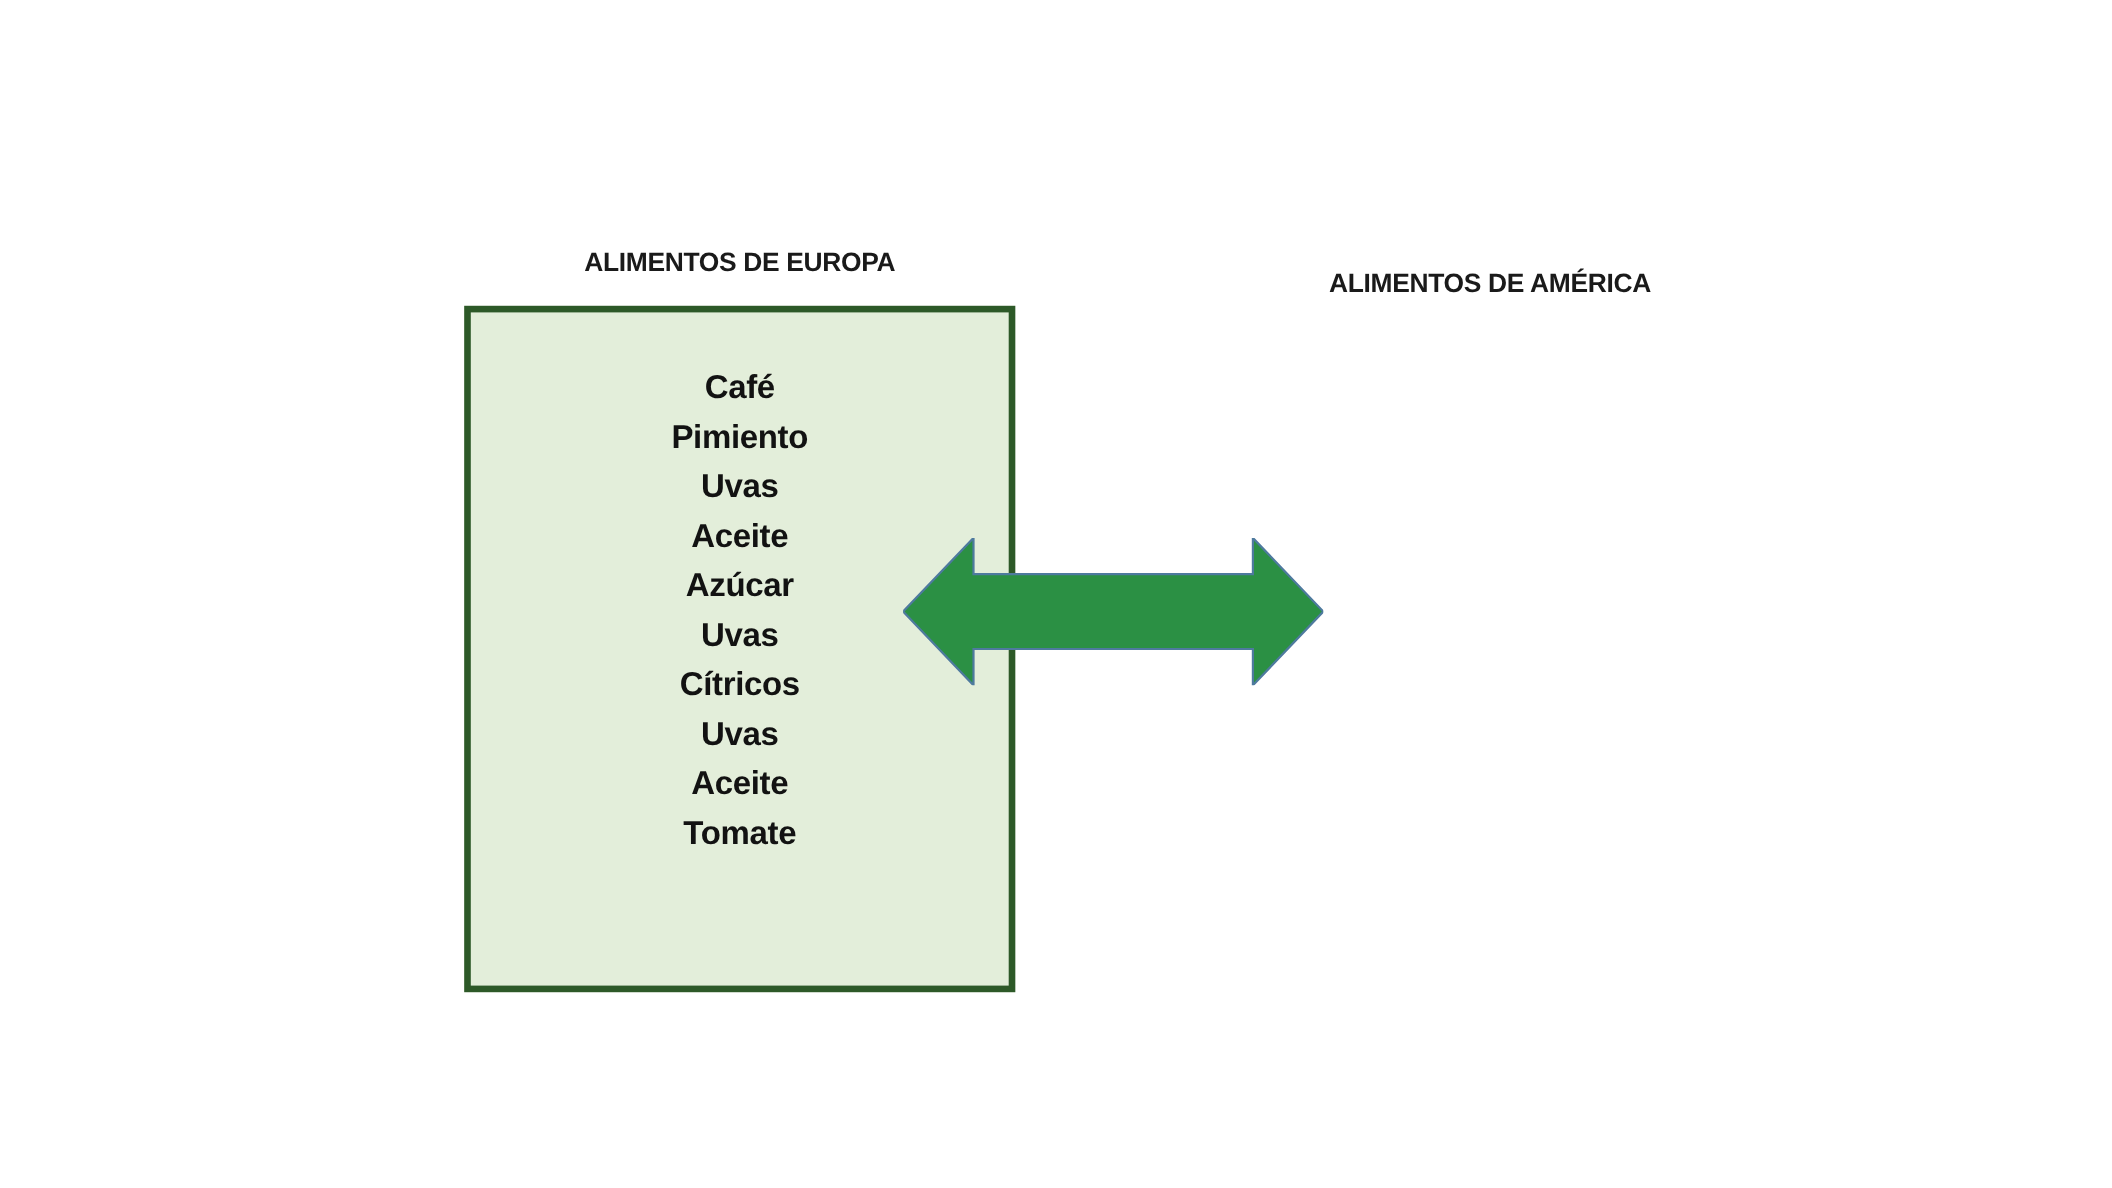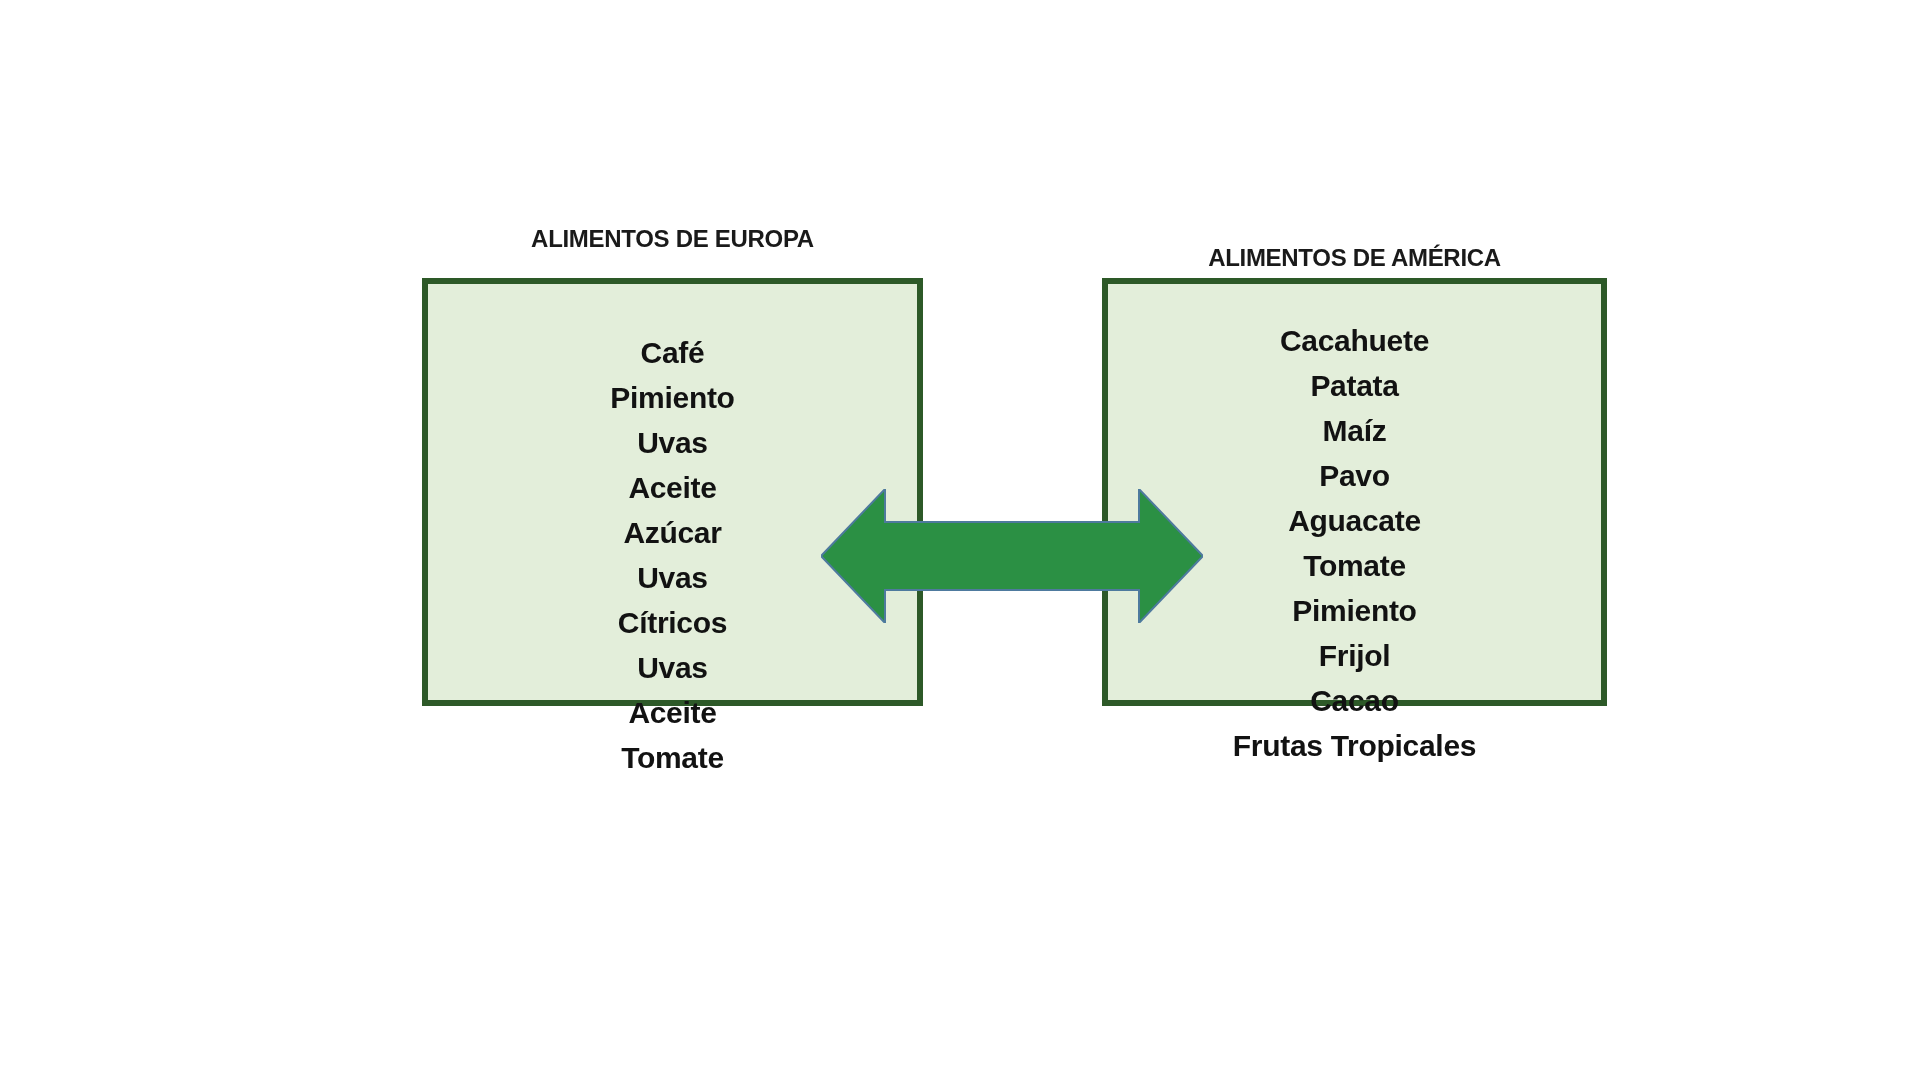--- a/index.html
+++ b/index.html
@@ -26,21 +26,21 @@
     color: #1a1a1a;
     letter-spacing: -0.3px;
     white-space: nowrap;
   }
   .panel-title.left  { left: 422px;  width: 501px; }
   .panel-title.right { left: 1102px; width: 505px; margin-top: 19px; }
 
   .food-box {
     position: absolute;
     top: 278px;
-    height: 428px;
+    height: 624px;
     box-sizing: border-box;
     background: #e3eeda;
     border: 6px solid #2d5928;
   }
   .food-box.left  { left: 422px;  width: 501px; }
   .food-box.right { left: 1102px; width: 505px; }
 
   .food-list {
     display: flex;
     flex-direction: column;
@@ -86,32 +86,18 @@
       <div class="food-item">Aceite</div>
       <div class="food-item">Azúcar</div>
       <div class="food-item">Uvas</div>
       <div class="food-item">Cítricos</div>
       <div class="food-item">Uvas</div>
       <div class="food-item">Aceite</div>
       <div class="food-item">Tomate</div>
     </div>
   </div>
 
-  <div class="food-box right">
-    <div class="food-list">
-      <div class="food-item">Cacahuete</div>
-      <div class="food-item">Patata</div>
-      <div class="food-item">Maíz</div>
-      <div class="food-item">Pavo</div>
-      <div class="food-item">Aguacate</div>
-      <div class="food-item">Tomate</div>
-      <div class="food-item">Pimiento</div>
-      <div class="food-item">Frijol</div>
-      <div class="food-item">Cacao</div>
-      <div class="food-item">Frutas Tropicales</div>
-    </div>
-  </div>
 
   <svg class="exchange-arrow" viewBox="0 0 382 134" xmlns="http://www.w3.org/2000/svg">
     <polygon points="0,67 64,0 64,33 318,33 318,0 382,67 318,134 318,101 64,101 64,134" stroke="#4e7a9e" stroke-width="2" stroke-linejoin="miter" fill="#2b9044"></polygon>
   </svg>
 
 </div>
 
 </body></html>

